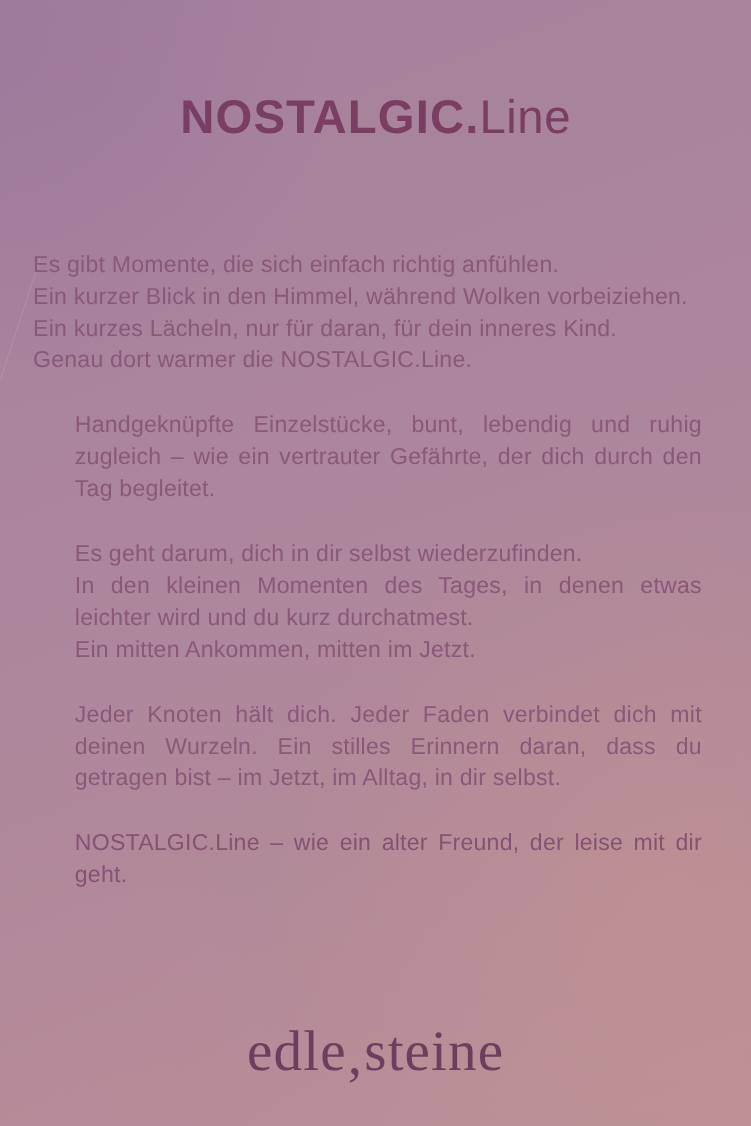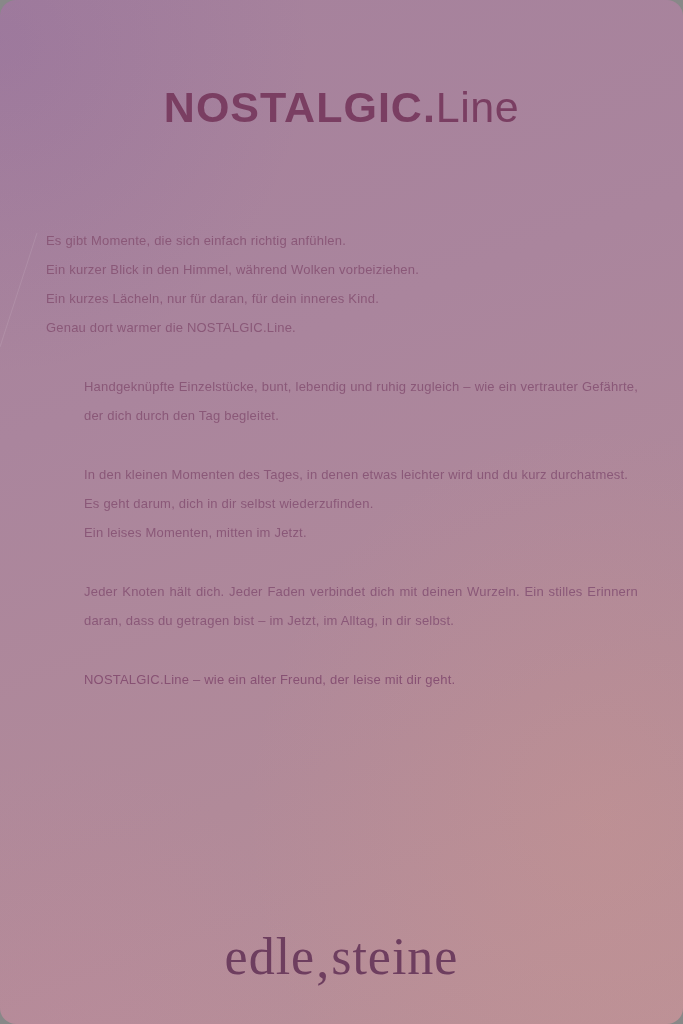--- a/index.html
+++ b/index.html
@@ -12,21 +12,20 @@
     width: 683px;
     height: 1024px;
     margin: 0 auto;
     overflow: hidden;
     background:
       radial-gradient(75% 55% at 88% 80%, rgba(224,158,130,0.20), rgba(224,158,130,0) 70%),
       radial-gradient(70% 50% at 0% 4%, rgba(132,96,158,0.25), rgba(132,96,158,0) 65%),
       radial-gradient(60% 45% at 10% 100%, rgba(200,130,160,0.12), rgba(200,130,160,0) 60%),
       linear-gradient(160deg, #a5819c 0%, #aa859d 35%, #b18a99 70%, #ba9098 100%);
     font-family: "Liberation Sans", sans-serif;
-    border-radius: 16px;
   }
   
   .scratch {
     position: absolute;
     left: 18px;
     top: 230px;
     width: 1px;
     height: 120px;
     background: rgba(255,255,255,0.10);
     transform: rotate(18deg);
@@ -48,24 +47,24 @@
     font-weight: 700;
     letter-spacing: 1px;
   }
   .title .brand-light {
     font-weight: 400;
     letter-spacing: 0.5px;
   }
   .body-text {
     position: absolute;
     top: 226px;
-    left: 46px;
+    left: 30px;
     right: 45px;
     color: #8a5878;
-    font-size: 13px;
+    font-size: 21px;
     line-height: 29px;
     letter-spacing: 0.2px;
   }
   .para {
     margin: 0 0 30px 0;
   }
   .para .line {
     display: block;
   }
   .justify {
@@ -110,23 +109,23 @@
     <p class="para">
       <span class="line">Es gibt Momente, die sich einfach richtig anfühlen.</span>
       <span class="line">Ein kurzer Blick in den Himmel, während Wolken vorbeiziehen.</span>
       <span class="line">Ein kurzes Lächeln, nur für daran, für dein inneres Kind.</span>
       <span class="line">Genau dort warmer die NOSTALGIC.Line.</span>
     </p>
 
     <p class="para justify">Handgeknüpfte Einzelstücke, bunt, lebendig und ruhig zugleich – wie ein vertrauter Gefährte, der dich durch den Tag begleitet.</p>
 
     <p class="para">
+      <span class="line justify">Es geht darum, dich in dir selbst wiederzufinden.</span>
       <span class="line justify">In den kleinen Momenten des Tages, in denen etwas leichter wird und du kurz durchatmest.</span>
-      <span class="line justify">Es geht darum, dich in dir selbst wiederzufinden.</span>
-      <span class="line justify">Ein leises Momenten, mitten im Jetzt.</span>
+      <span class="line justify">Ein mitten Ankommen, mitten im Jetzt.</span>
     </p>
 
     <p class="para justify">Jeder Knoten hält dich. Jeder Faden verbindet dich mit deinen Wurzeln. Ein stilles Erinnern daran, dass du getragen bist – im Jetzt, im Alltag, in dir selbst.</p>
 
     <p class="para justify bold">NOSTALGIC.Line – wie ein alter Freund, der leise mit dir geht.</p>
 
   </section>
 
   <div class="logo"><span>edle</span><span class="logo-comma">,</span><span>steine</span></div>
 

